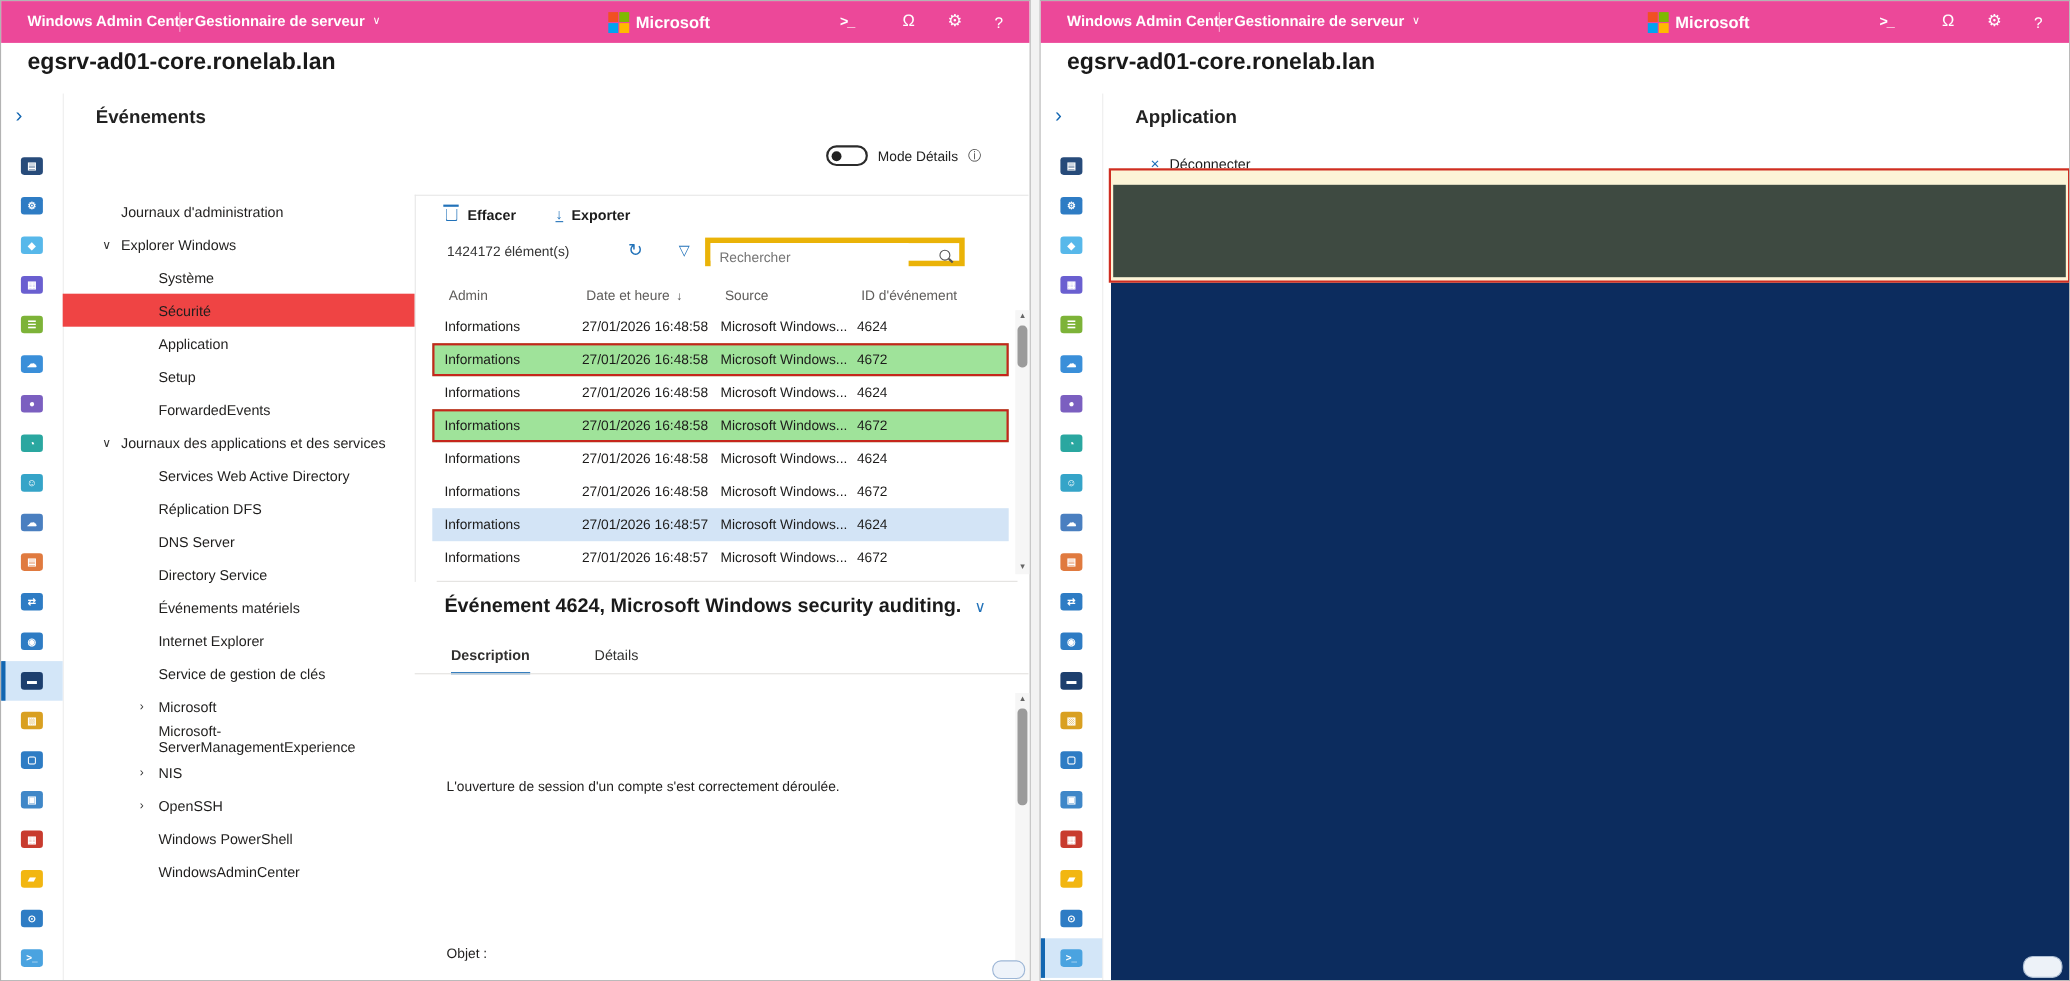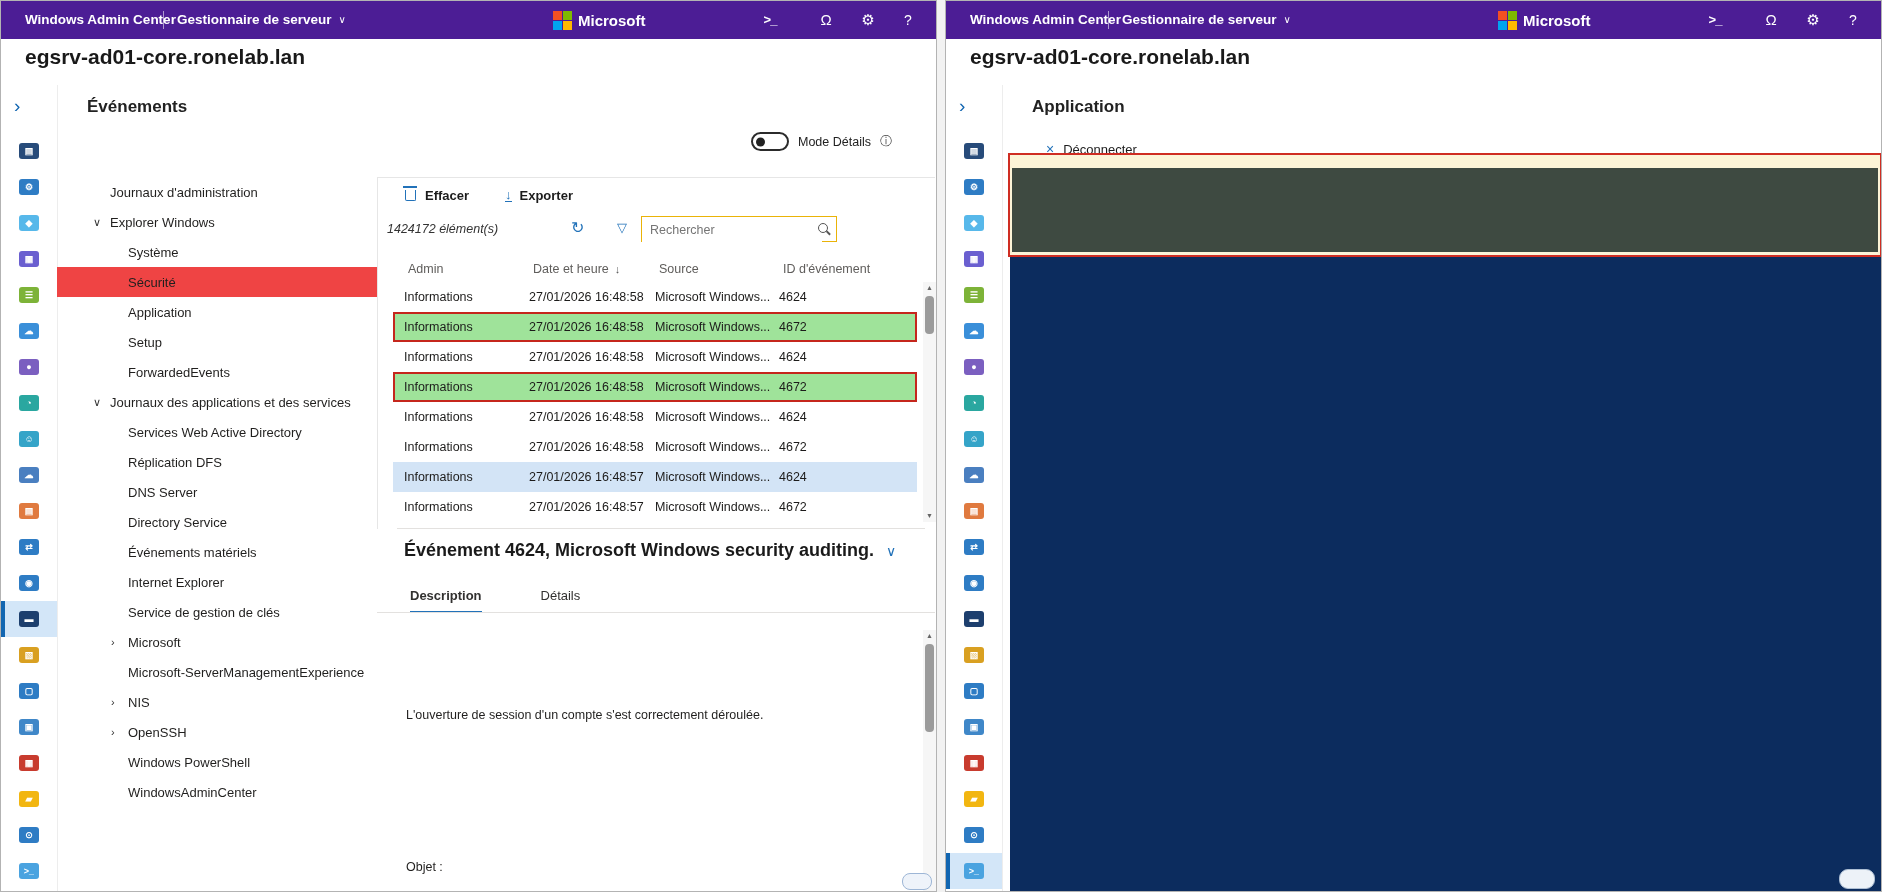--- a/index.html
+++ b/index.html
@@ -4,21 +4,21 @@
 <style>
   html,body{margin:0;padding:0}
   body{width:1882px;height:892px;position:relative;overflow:hidden;background:#f2f2f2;
        font-family:"Liberation Sans",sans-serif;}
   .win{position:absolute;top:0;width:937px;height:892px;background:#fff;border:1px solid #b3b3b3;
        box-sizing:border-box;overflow:hidden}
   #win-left{left:0}
   #win-right{left:945px}
 
   
-  .topbar{position:absolute;top:0;left:0;right:0;height:38px;background:#4c1d95;color:#fff}
+  .topbar{position:absolute;top:0;left:0;right:0;height:38px;background:#ec4899;color:#fff}
   .tb-app{position:absolute;left:24px;top:0;line-height:38px;font-size:13.5px;font-weight:600}
   .tb-sep{position:absolute;left:162px;top:10px;height:18px;width:1px;background:rgba(255,255,255,.55)}
   .tb-sol{position:absolute;left:176px;top:0;line-height:38px;font-size:13.5px;font-weight:600;display:flex;gap:7px}
   .tb-sol .v{font-size:10px;font-weight:400}
   .ms-logo{position:absolute;left:552px;top:0;height:38px;display:flex;align-items:center;gap:6px}
   .ms-sq{display:grid;grid-template-columns:9px 9px;grid-gap:1px}
   .ms-sq span{width:9px;height:9px;display:block}
   .ms-txt{font-size:15px;font-weight:600}
   .tbi{position:absolute;top:0;line-height:38px;font-size:15px;text-align:center;width:26px;cursor:default}
   .i-shell{left:756px;font-weight:700;font-size:13px;letter-spacing:-1px}
@@ -48,40 +48,40 @@
            font-size:12.5px;color:#222}
   .switch{width:34px;height:15px;border:2px solid #2b2b2b;border-radius:10px;position:relative;background:#fff}
   .switch::before{content:"";position:absolute;left:3px;top:50%;transform:translateY(-50%);
            width:9px;height:9px;border-radius:50%;background:#222}
   .info-i{font-size:12px;color:#444}
 
   
   .tree{position:absolute;left:56px;top:176px;width:320px}
   .tree-item{height:30px;display:flex;align-items:center;font-size:13px;color:#201f1e;
              padding-left:36px;box-sizing:border-box;cursor:default}
-  .tree-item[data-lvl="1"]{padding-left:54px}
+  .tree-item[data-lvl="1"]{padding-left:70px}
   .tree-item[data-sel="true"]{background:#ef4444}
   .chev{width:17px;flex:0 0 17px;font-size:11px;color:#333}
 
   
   .vdiv{position:absolute;left:376px;top:176px;height:352px;width:1px;background:#e6e6e6}
   .events{position:absolute;left:376px;top:176px;right:1px;bottom:1px;border-top:1px solid #e6e6e6}
   .btn{position:absolute;top:0;height:34px;display:flex;align-items:center;font-size:13px;
        font-weight:600;color:#1c1c1c;cursor:default}
   .btn-clear{left:28px}
   .btn-export{left:128px}
   .trash{position:relative;width:9px;height:10px;border:1.5px solid #2272b9;border-top:none;
          border-radius:0 0 2px 2px;display:inline-block;margin-right:9px}
   .trash::before{content:"";position:absolute;left:-3.5px;top:-3.5px;width:14px;height:1.5px;background:#2272b9}
   .dl{color:#2272b9;font-size:13px;border-bottom:1.5px solid #2272b9;line-height:12px;margin-right:8px;font-weight:400}
-  .count{position:absolute;left:10px;top:44px;width:150px;text-align:left;font-style:italic;
+  .count{position:absolute;left:10px;top:44px;width:150px;text-align:center;
          font-size:12.5px;color:#333}
   .i-refresh{position:absolute;left:194px;top:40px;color:#2272b9;font-size:16px}
   .i-filter{position:absolute;left:240px;top:42px;color:#2272b9;font-size:13px}
-  .search{position:absolute;left:264px;top:38px;width:196px;height:26px;border:1px solid #eab308;
+  .search{position:absolute;left:264px;top:38px;width:236px;height:26px;border:5px solid #eab308;
           background:#fff;box-sizing:border-box}
   .search input{position:absolute;left:0;top:0;width:170px;height:24px;border:none;outline:none;
           font-size:12.5px;padding-left:8px;font-family:"Liberation Sans",sans-serif;color:#333}
   .mag{position:absolute;right:8px;top:6px;width:8px;height:8px;border:1.5px solid #555;border-radius:50%}
   .mag::after{content:"";position:absolute;left:7px;top:8px;width:5px;height:1.5px;background:#555;
           transform:rotate(45deg)}
 
   .ev-head{position:absolute;left:20px;top:78px;width:524px;height:26px;color:#5f5d5b;font-size:12.5px}
   .co{position:absolute;line-height:26px;white-space:nowrap}
   .co-l{left:11px}.co-d{left:136px}.co-s{left:262px}.co-i{left:386px}

